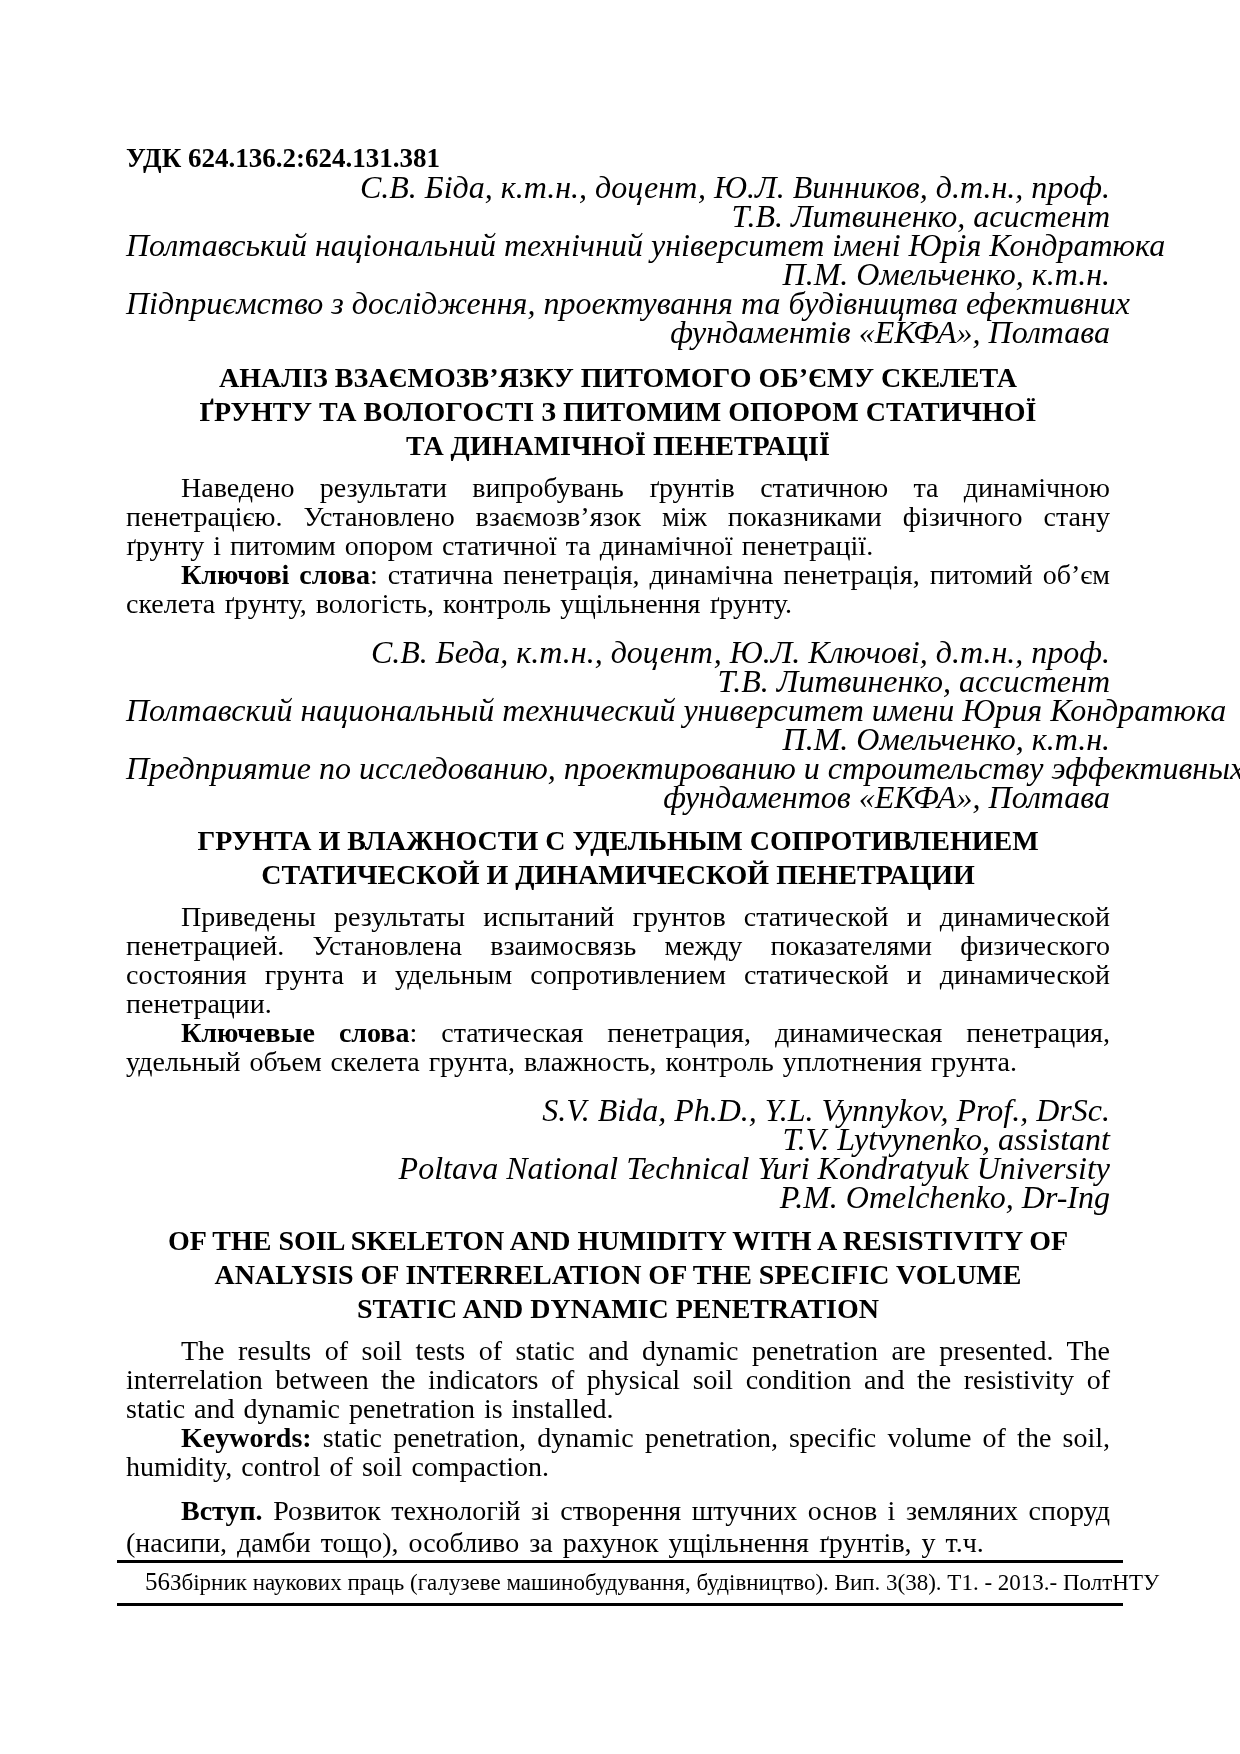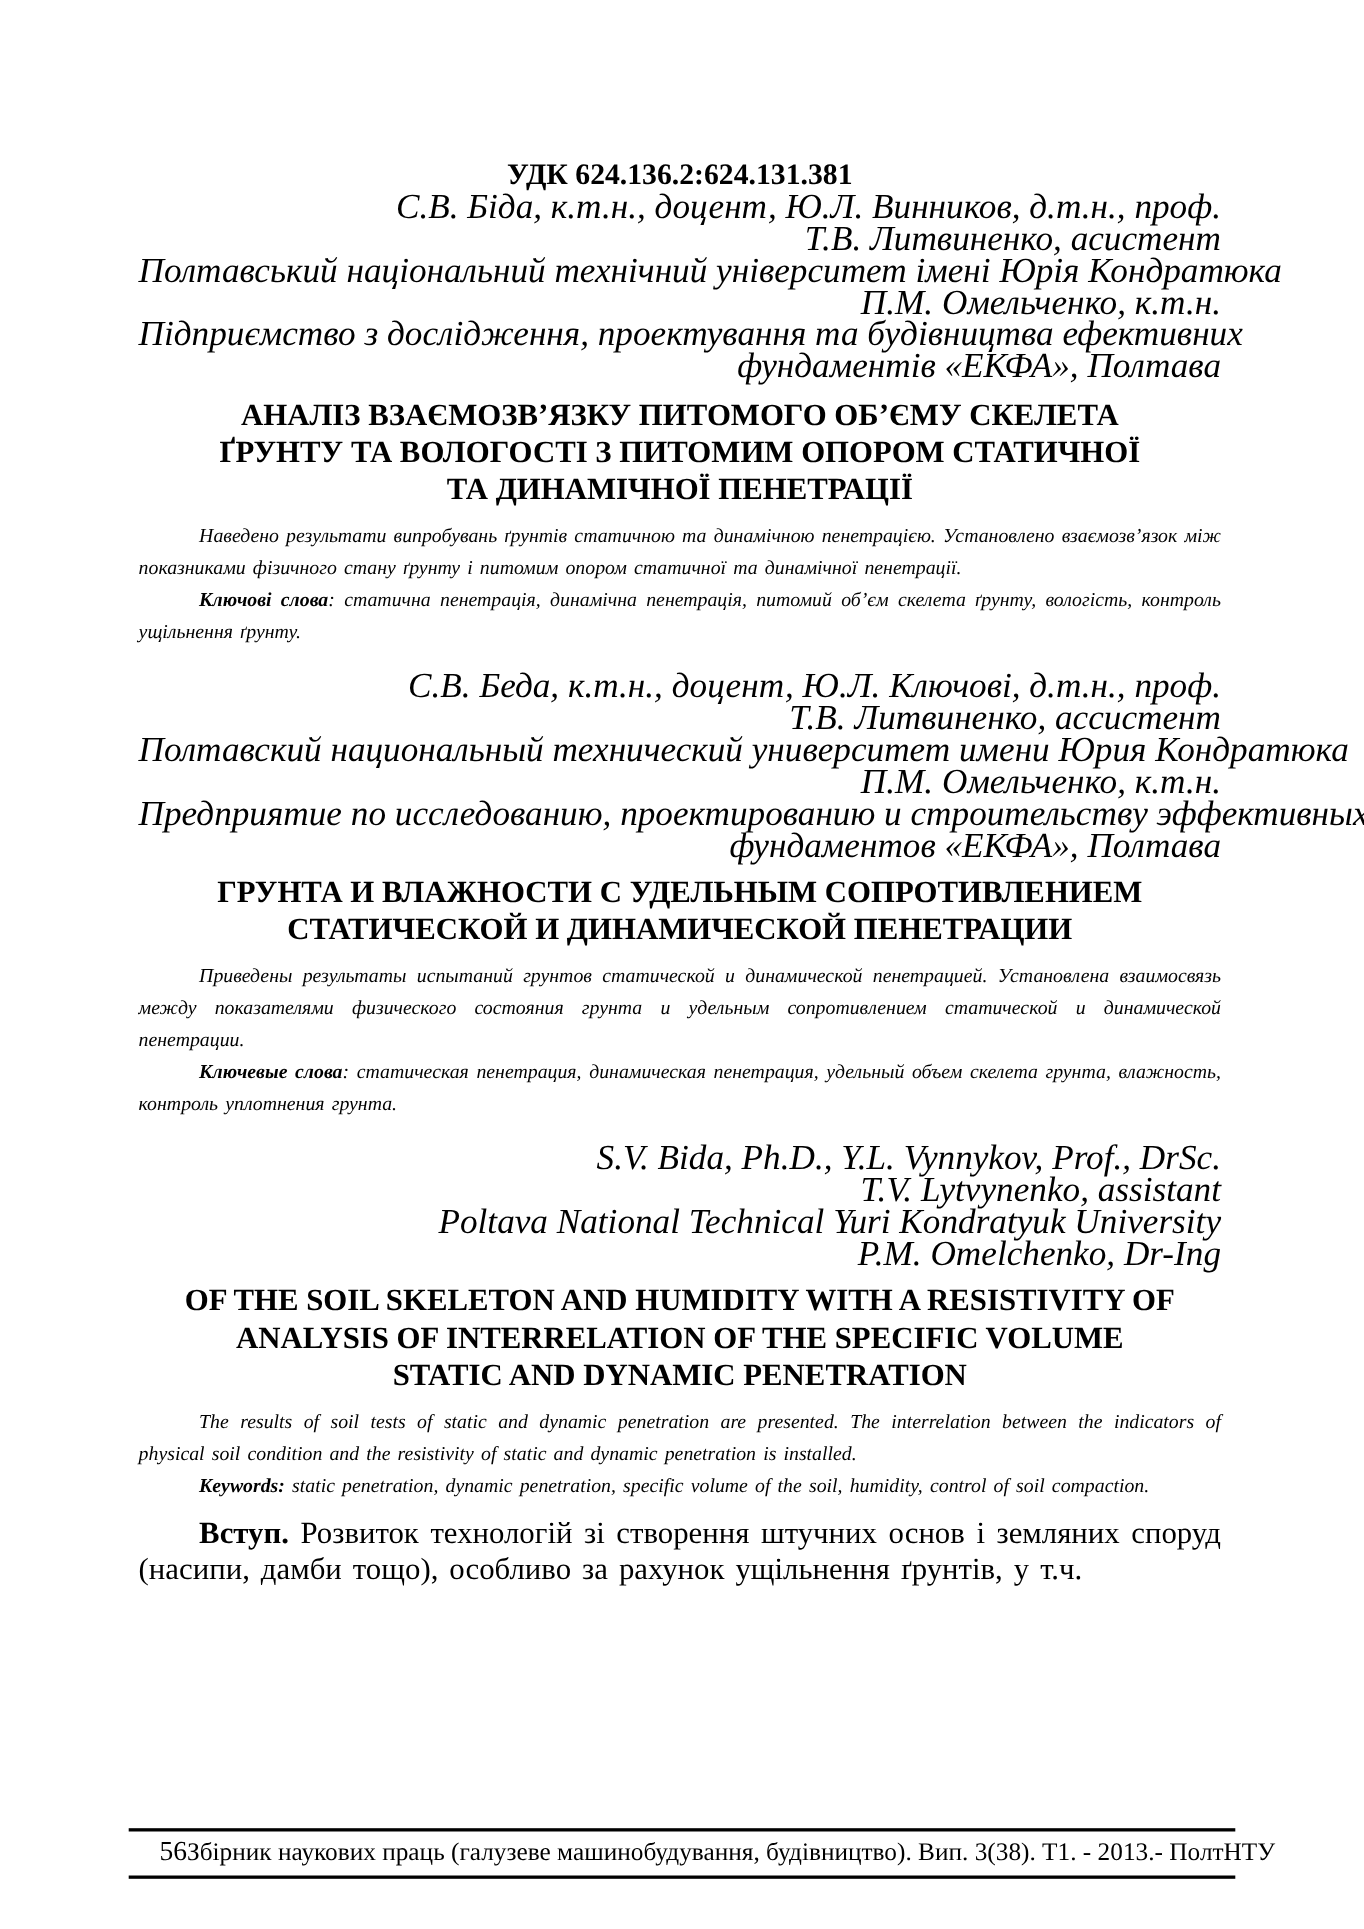--- a/index.html
+++ b/index.html
@@ -16,40 +16,39 @@
     color: #000000;
     font-family: "Liberation Serif", "DejaVu Serif", serif;
     box-sizing: border-box;
     padding: 144px 130px 0 126px;
     overflow: hidden;
   }
   .udc {
     font-weight: bold;
     font-size: 27px;
     line-height: 29px;
-    text-align: center;
+    text-align: left;
   }
   .authors {
     font-style: italic;
     font-size: 32px;
     line-height: 29px;
     text-align: right;
   }
   .authors div { white-space: nowrap; }
   .title {
     font-weight: bold;
     text-align: center;
     font-size: 28px;
     line-height: 34px;
     margin-top: 14px;
   }
   .title .tline { display: block; white-space: nowrap; }
   .abstract {
-    font-style: italic;
-    font-size: 18px;
+    font-size: 28px;
     line-height: 29px;
     text-align: justify;
     text-indent: 55px;
     margin: 10px 0 0 0;
     word-spacing: 2px;
   }
   .keywords { margin-top: 0; }
   .kw-label { font-weight: bold; }
   .gap-md { margin-top: 20px; }
   .gap-sm { margin-top: 12px; }
@@ -59,21 +58,21 @@
     text-align: justify;
     text-indent: 55px;
     margin: 14px 0 4px 0;
     word-spacing: 3px;
   }
   .intro-lead { font-weight: bold; }
   .footer {
     position: absolute;
     left: 117px;
     right: 117px;
-    top: 1662px;
+    top: 1560px;
     border-top: 3px solid #000000;
     border-bottom: 3px solid #000000;
     padding: 5px 0 7px 0;
     display: flex;
     align-items: baseline;
   }
   .pagenum {
     font-size: 25px;
     margin-left: 28px;
     flex: 0 0 auto;

